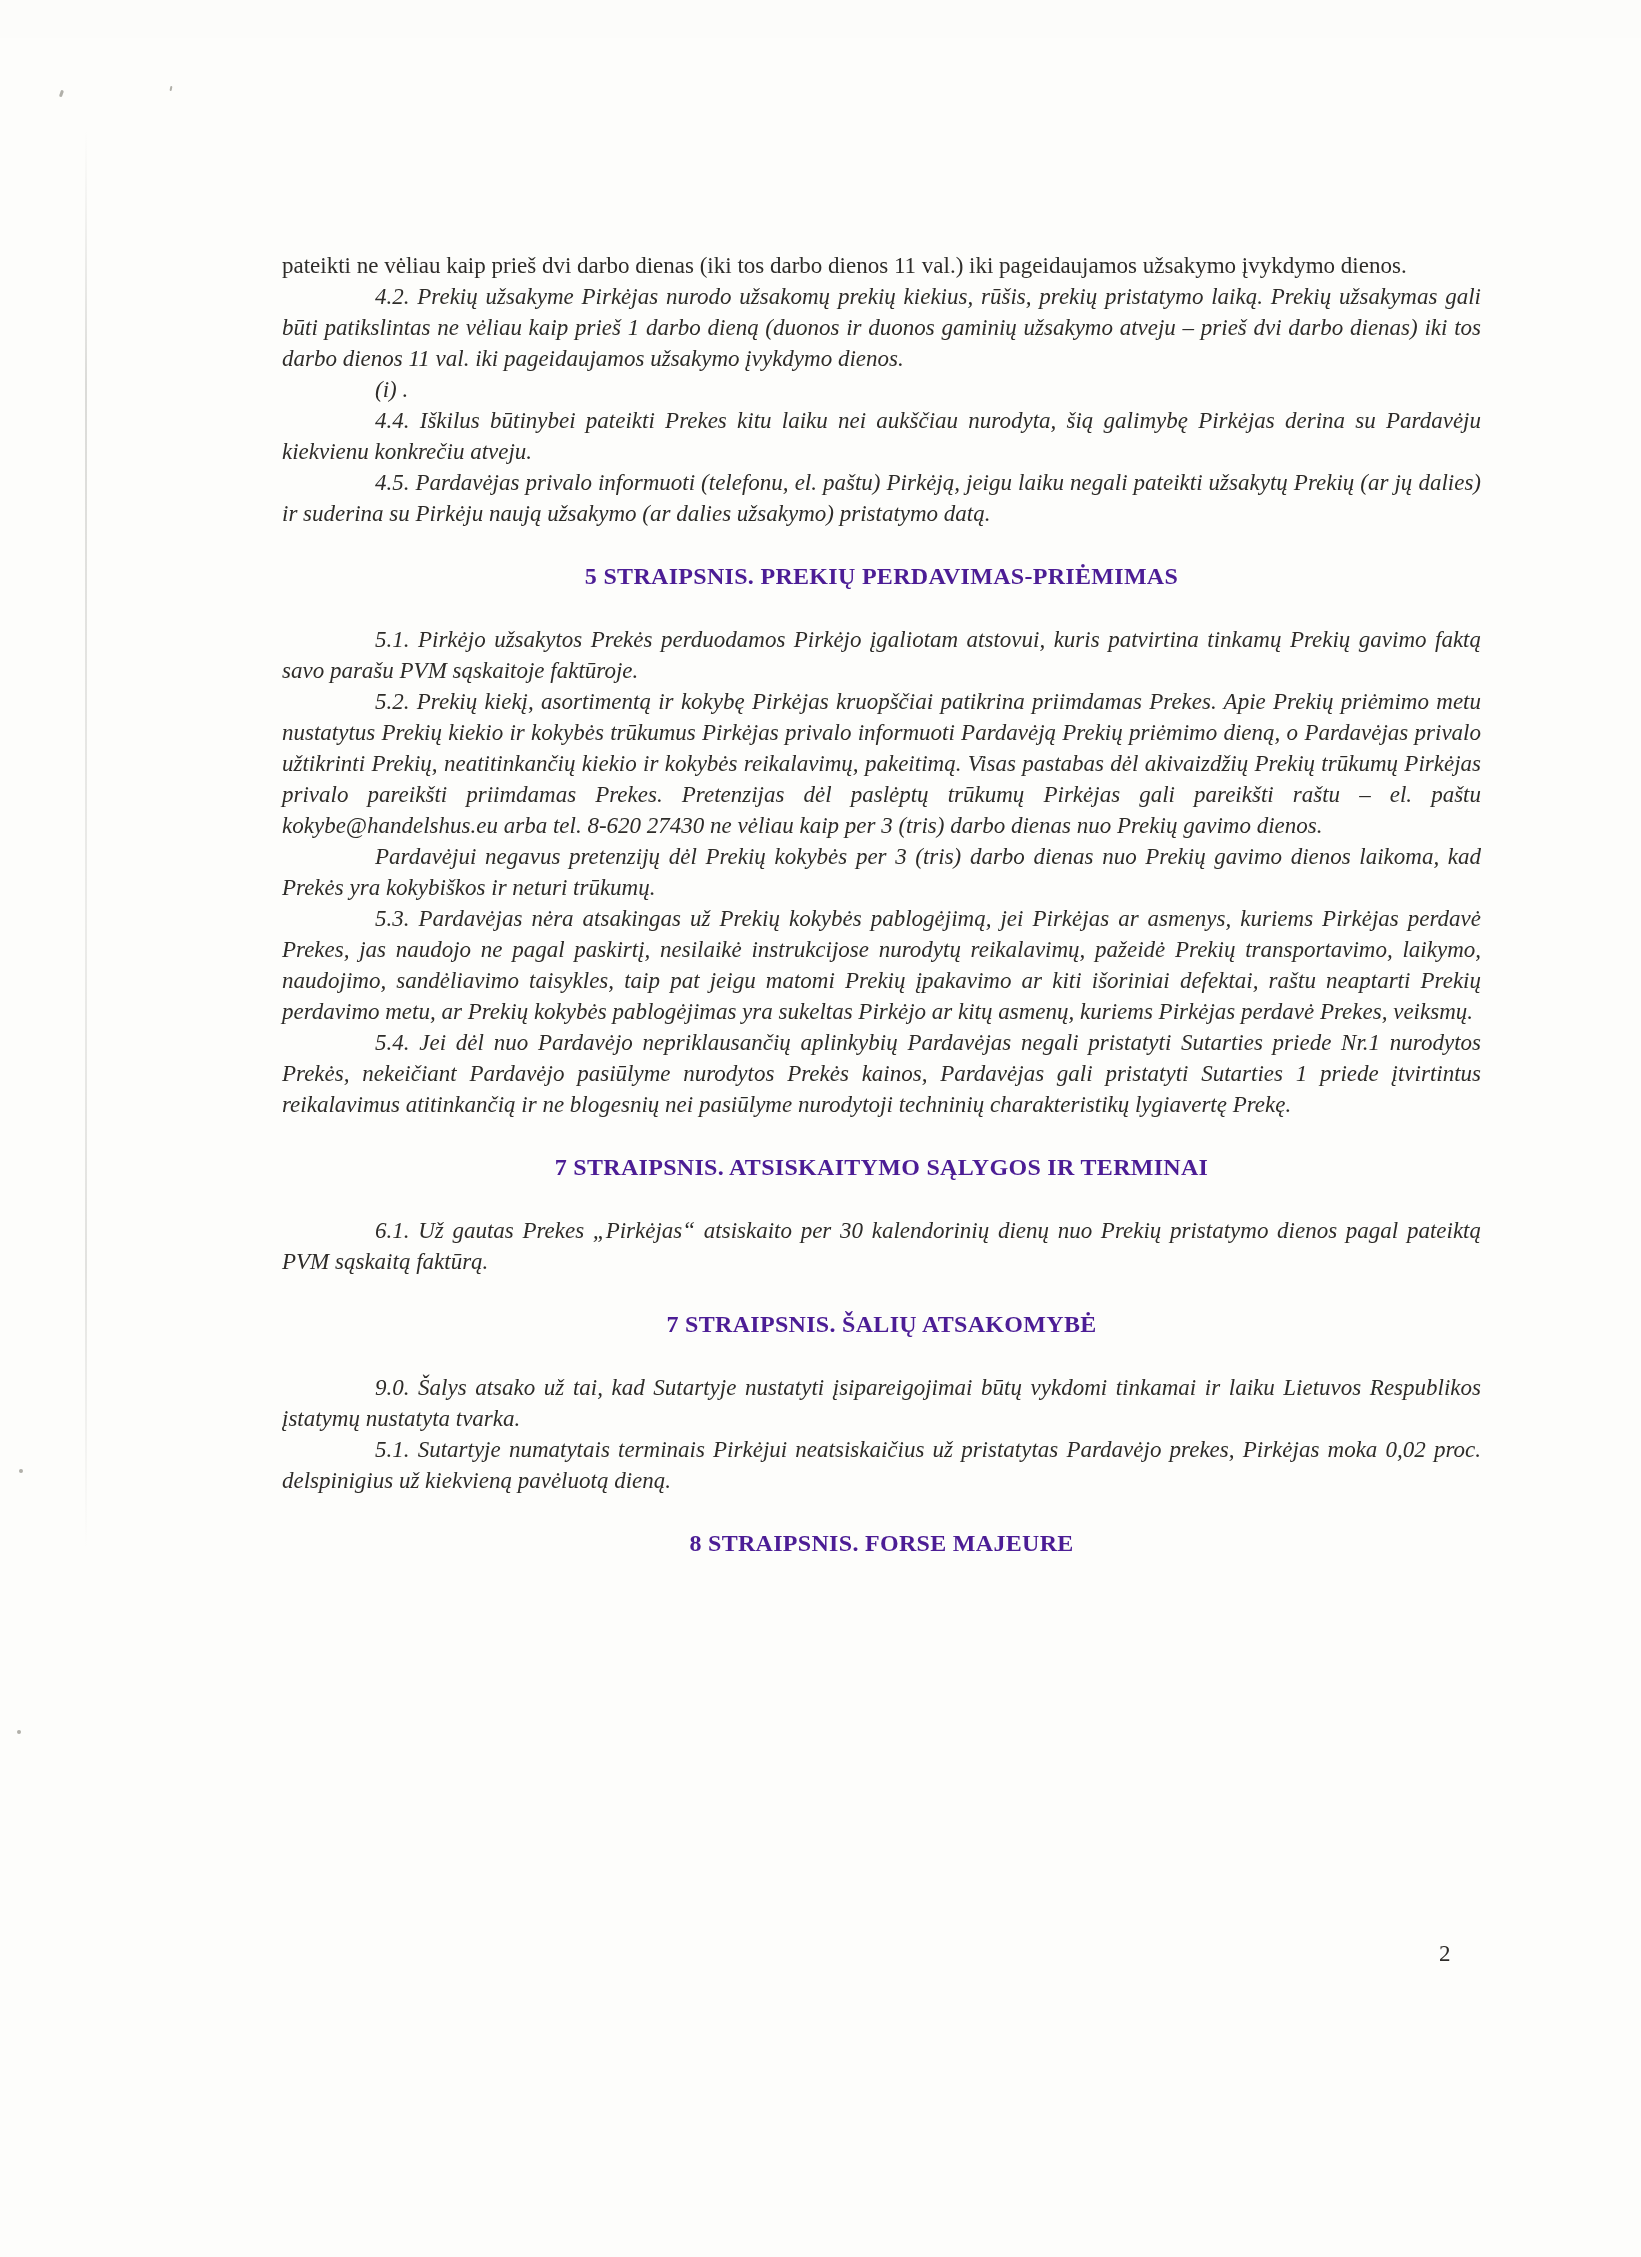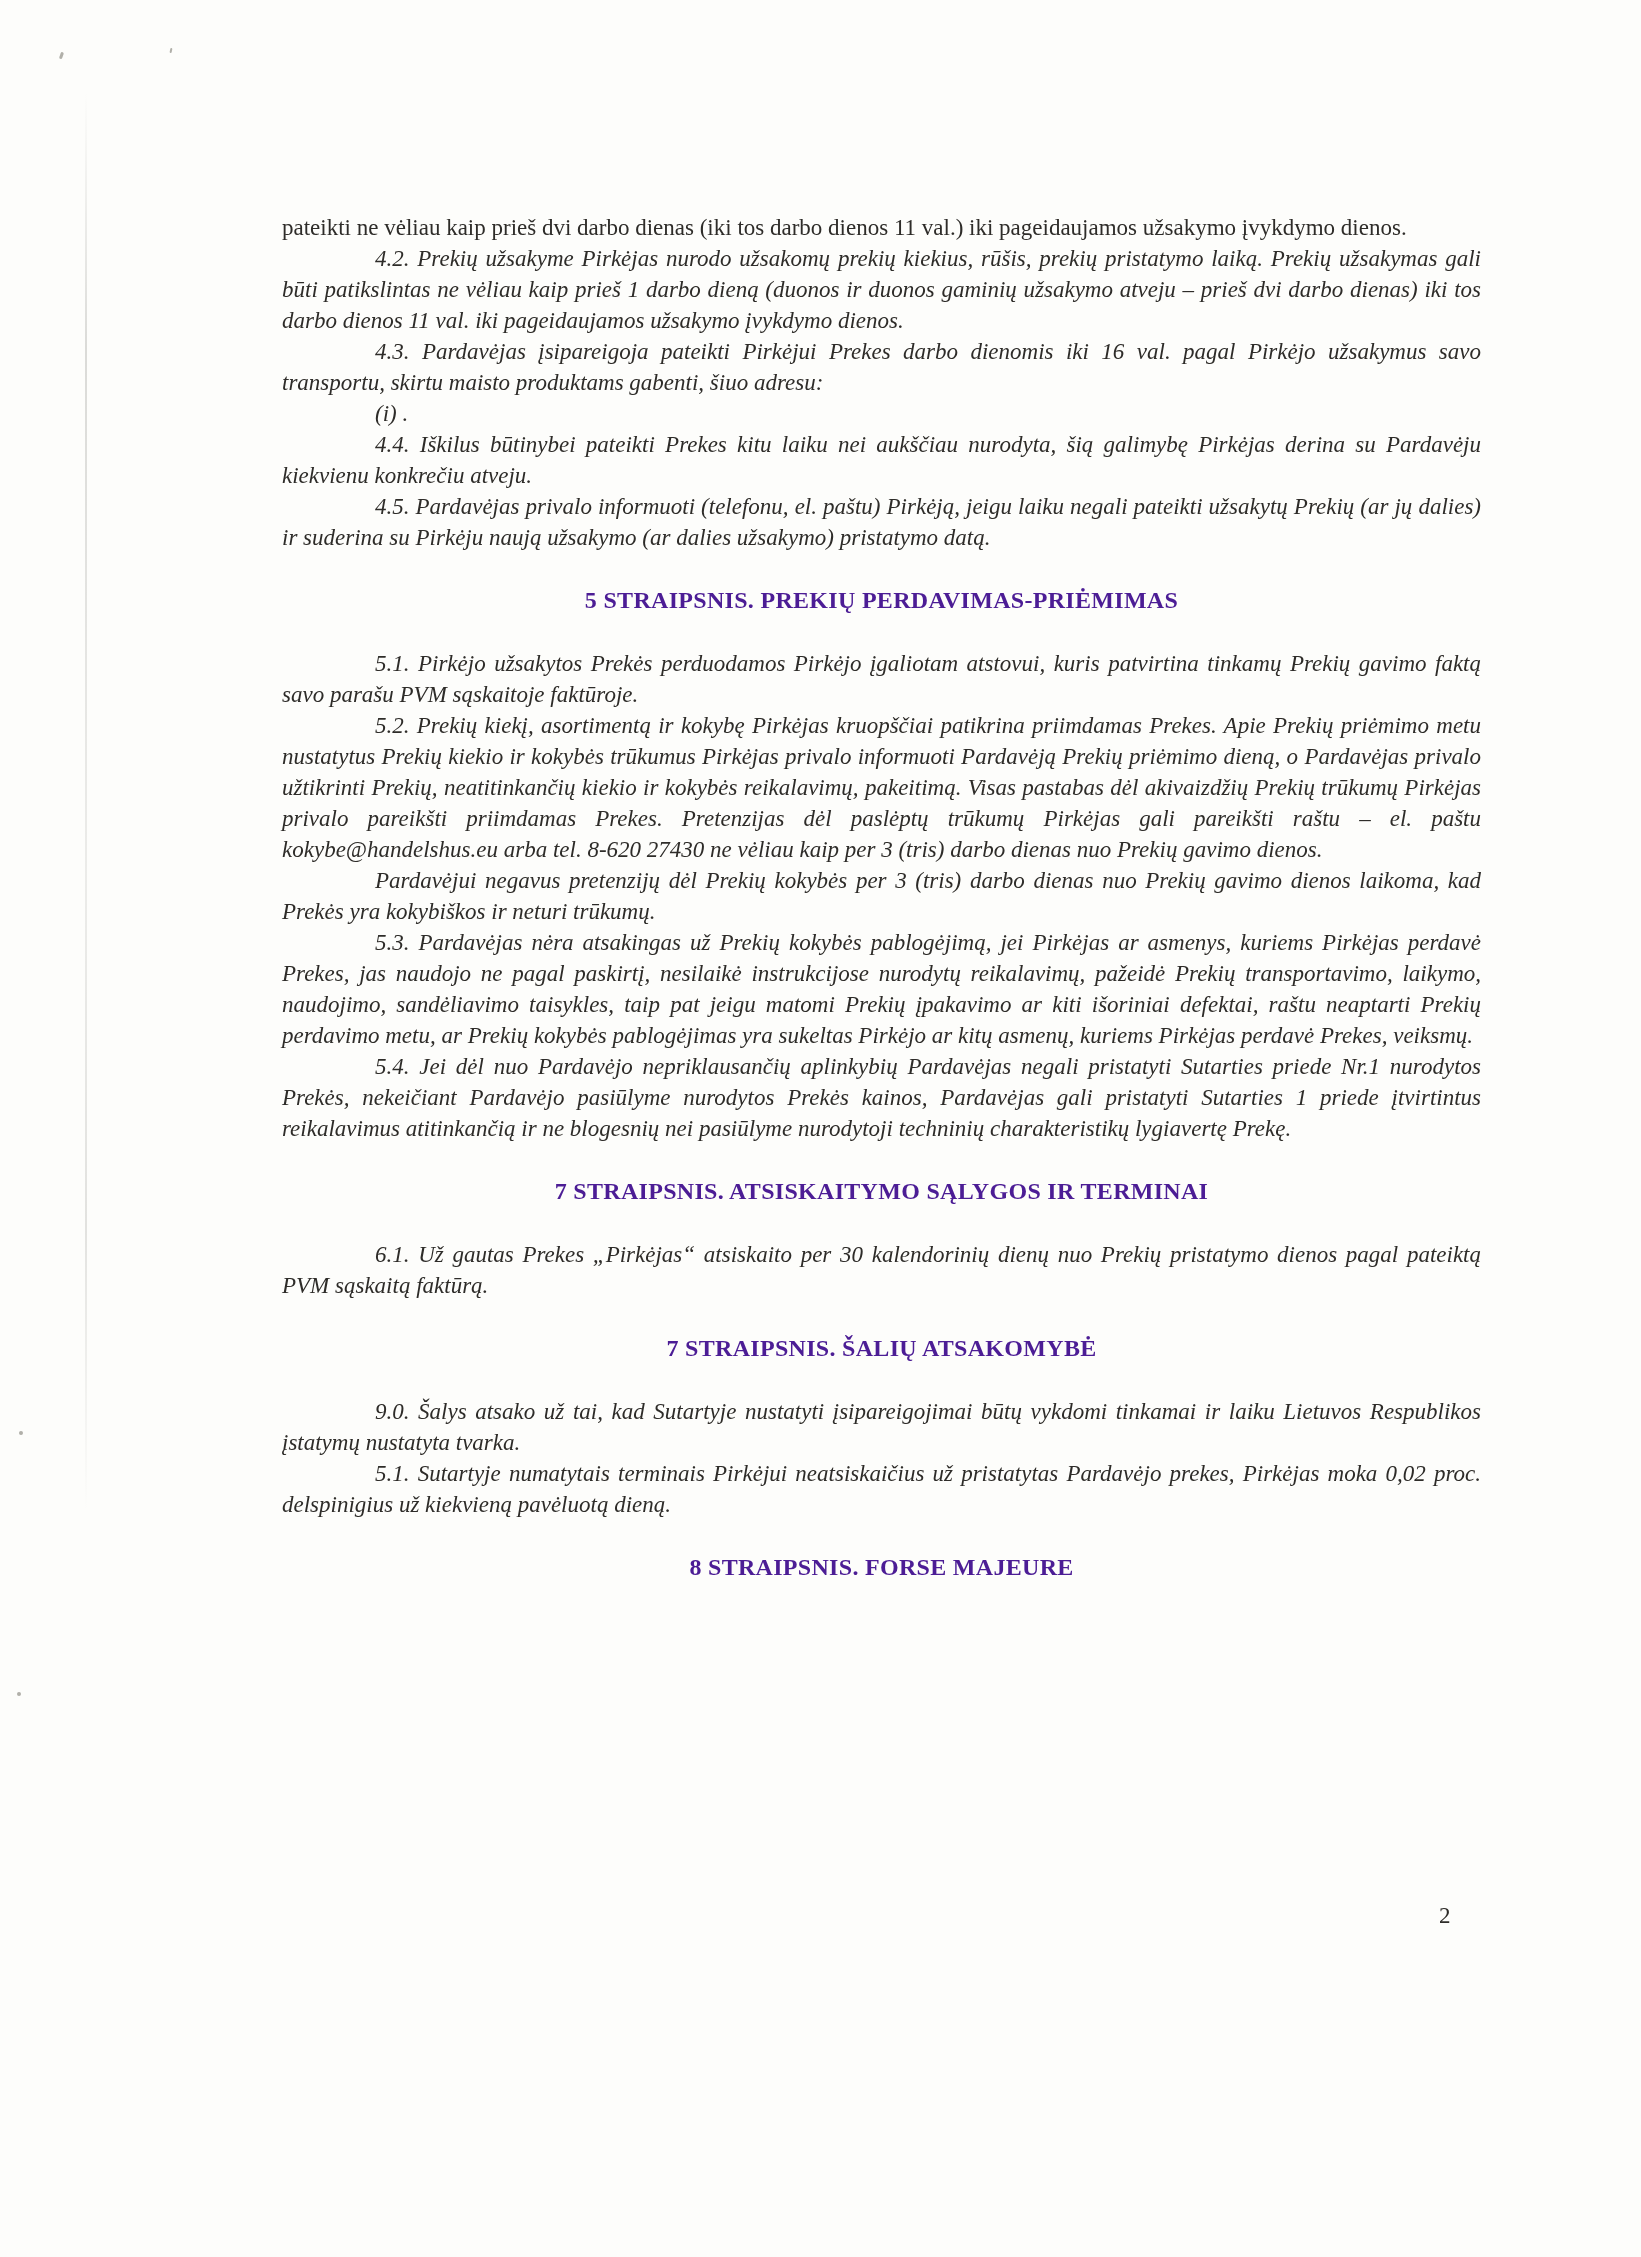--- a/index.html
+++ b/index.html
@@ -8,20 +8,21 @@
     position: relative;
     background: #fcfcfa;
     font-family: "Liberation Serif", serif;
     color: #2e2c29;
     overflow: hidden;
   }
   .scan-page {
     position: absolute;
     inset: 0;
     background: #fdfdfb;
+    margin-top: 38px;
   }
   
   .artifact-vline {
     position: absolute;
     left: 85px;
     top: 92px;
     width: 1.9px;
     height: 1419px;
     background: linear-gradient(to bottom,
       rgba(130,130,124,0) 0%,
@@ -82,21 +83,20 @@
   <div class="artifact-vline"></div>
   <span class="speck s1"></span>
   <span class="speck s2"></span>
   <span class="speck s3"></span>
   <span class="speck s4"></span>
 
   <div class="content">
 
     <p class="body noindent">pateikti ne vėliau kaip prieš dvi darbo dienas (iki tos darbo dienos 11 val.) iki pageidaujamos užsakymo įvykdymo dienos.</p>
     <p class="body indent">4.2. Prekių užsakyme Pirkėjas nurodo užsakomų prekių kiekius, rūšis, prekių pristatymo laiką. Prekių užsakymas gali būti patikslintas ne vėliau kaip prieš 1 darbo dieną (duonos ir duonos gaminių užsakymo atveju – prieš dvi darbo dienas) iki tos darbo dienos 11 val. iki pageidaujamos užsakymo įvykdymo dienos.</p>
-    <p class="body indent">4.3. Pardavėjas įsipareigoja pateikti Pirkėjui Prekes darbo dienomis iki 16 val. pagal Pirkėjo užsakymus savo transportu, skirtu maisto produktams gabenti, šiuo adresu:</p>
     <p class="body indent short">(i) .</p>
     <p class="body indent">4.4. Iškilus būtinybei pateikti Prekes kitu laiku nei aukščiau nurodyta, šią galimybę Pirkėjas derina su Pardavėju kiekvienu konkrečiu atveju.</p>
     <p class="body indent">4.5. Pardavėjas privalo informuoti (telefonu, el. paštu) Pirkėją, jeigu laiku negali pateikti užsakytų Prekių (ar jų dalies) ir suderina su Pirkėju naują užsakymo (ar dalies užsakymo) pristatymo datą.</p>
 
     <h2 class="heading">5 STRAIPSNIS. PREKIŲ PERDAVIMAS-PRIĖMIMAS</h2>
 
     <p class="body indent">5.1. Pirkėjo užsakytos Prekės perduodamos Pirkėjo įgaliotam atstovui, kuris patvirtina tinkamų Prekių gavimo faktą savo parašu PVM sąskaitoje faktūroje.</p>
     <p class="body indent">5.2. Prekių kiekį, asortimentą ir kokybę Pirkėjas kruopščiai patikrina priimdamas Prekes. Apie Prekių priėmimo metu nustatytus Prekių kiekio ir kokybės trūkumus Pirkėjas privalo informuoti Pardavėją Prekių priėmimo dieną, o Pardavėjas privalo užtikrinti Prekių, neatitinkančių kiekio ir kokybės reikalavimų, pakeitimą. Visas pastabas dėl akivaizdžių Prekių trūkumų Pirkėjas privalo pareikšti priimdamas Prekes. Pretenzijas dėl paslėptų trūkumų Pirkėjas gali pareikšti raštu – el. paštu kokybe@handelshus.eu arba tel. 8-620 27430 ne vėliau kaip per 3 (tris) darbo dienas nuo Prekių gavimo dienos.</p>
     <p class="body indent">Pardavėjui negavus pretenzijų dėl Prekių kokybės per 3 (tris) darbo dienas nuo Prekių gavimo dienos laikoma, kad Prekės yra kokybiškos ir neturi trūkumų.</p>
     <p class="body indent">5.3. Pardavėjas nėra atsakingas už Prekių kokybės pablogėjimą, jei Pirkėjas ar asmenys, kuriems Pirkėjas perdavė Prekes, jas naudojo ne pagal paskirtį, nesilaikė instrukcijose nurodytų reikalavimų, pažeidė Prekių transportavimo, laikymo, naudojimo, sandėliavimo taisykles, taip pat jeigu matomi Prekių įpakavimo ar kiti išoriniai defektai, raštu neaptarti Prekių perdavimo metu, ar Prekių kokybės pablogėjimas yra sukeltas Pirkėjo ar kitų asmenų, kuriems Pirkėjas perdavė Prekes, veiksmų.</p>

